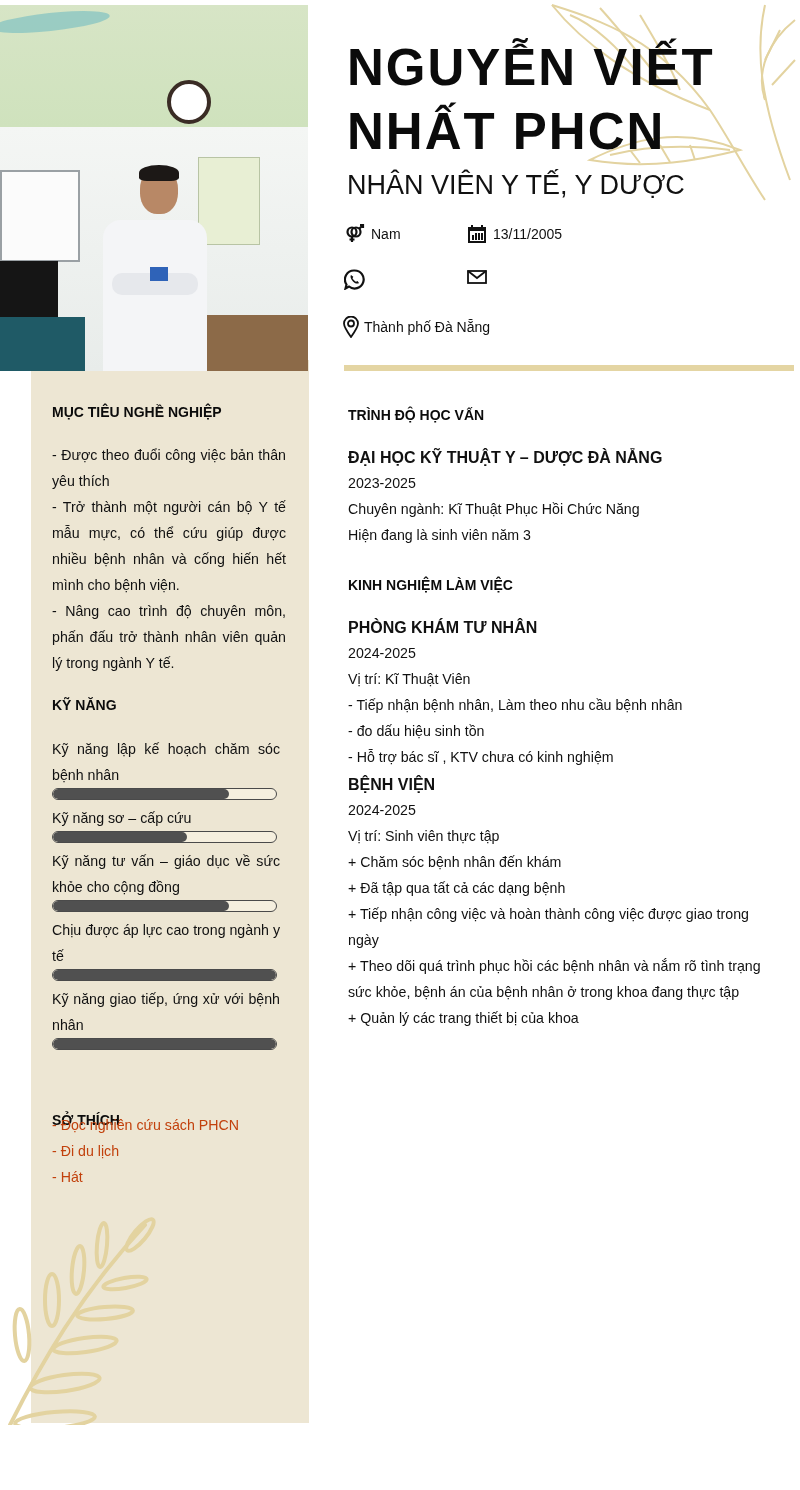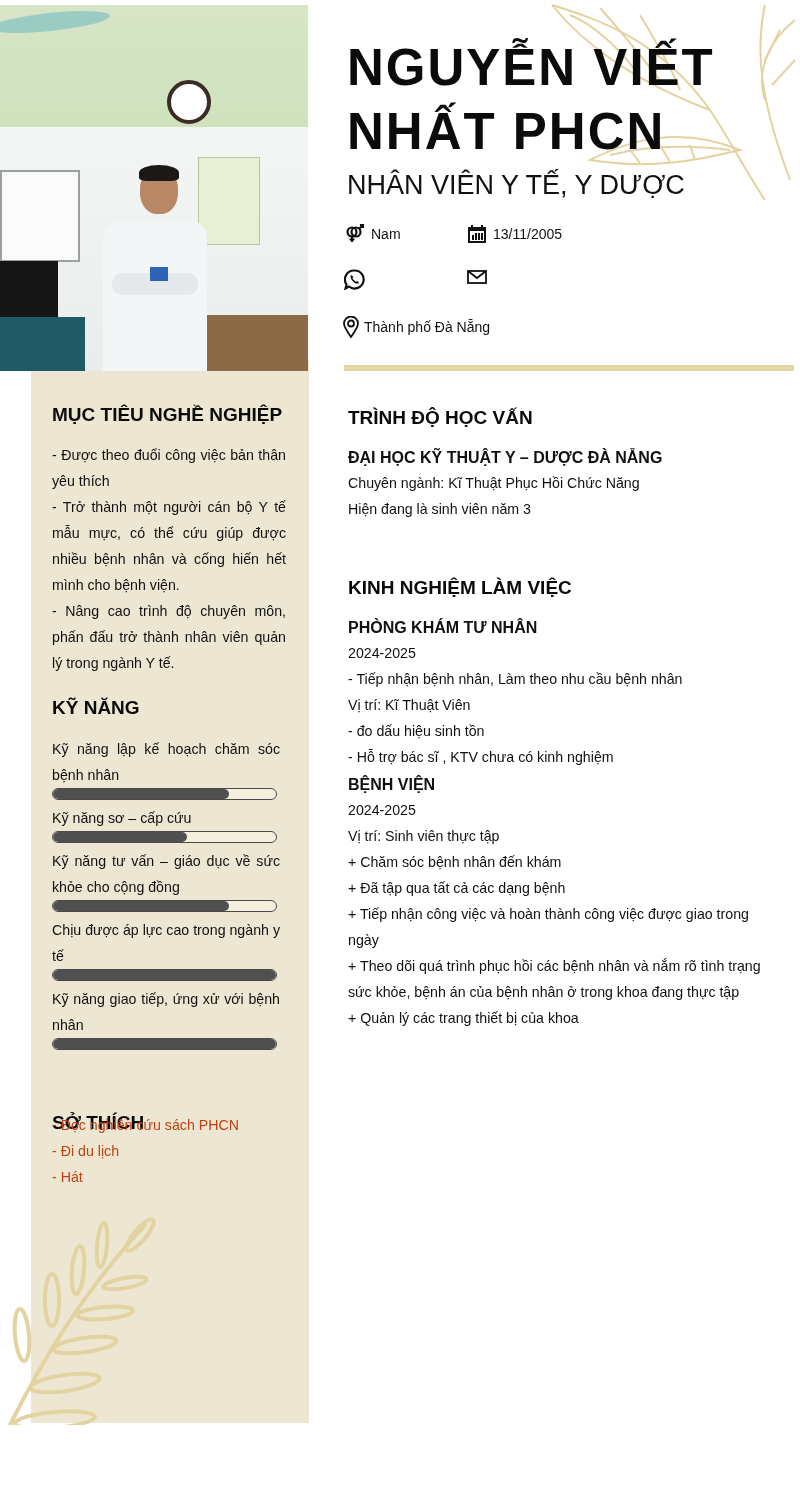--- a/index.html
+++ b/index.html
@@ -26,21 +26,21 @@
   .leaf-top { position:absolute; left:540px; top:0; width:260px; height:210px; }
   .leaf-bottom { position:absolute; left:0; top:1205px; width:160px; height:220px; }
 
   .name { position:absolute; left:347px; top:36px; width:440px; font-family: "Liberation Sans", sans-serif; font-weight:700; font-size:51px; line-height:64px; letter-spacing:2px; color:#0b0b0b; }
   .title { position:absolute; left:347px; top:168px; font-size:27px; line-height:34px; color:#111; }
 
   .info { position:absolute; font-size:14px; color:#111; display:flex; align-items:center; gap:6px; }
   .info svg { flex: none; }
   .gold-line { position:absolute; left:344px; top:365px; width:450px; height:6px; background:#e4d5a3; }
 
-  .section-h { position:absolute; font-weight:700; font-size:19px; color:#0b0b0b; }
+  .section-h { position:absolute; font-weight:700; font-size:14px; color:#0b0b0b; }
   .side-text { position:absolute; left:52px; width:234px; font-size:14.2px; line-height:26px; text-align:justify; color:#111; }
   .side-text p { margin:0; }
 
   .skill-label { position:absolute; left:52px; width:228px; font-size:14.2px; line-height:26px; text-align:justify; color:#111; }
   .bar { position:absolute; left:52px; width:225px; height:12px; border:1.3px solid #4a4a4a; border-radius:6px; background:#f5efde; overflow:hidden; }
   .bar .fill { height:100%; background:#505050; border-radius:6px; }
 
   .hobby { position:absolute; left:52px; font-size:14.2px; line-height:26px; color:#c2410c; }
 
   .main-block { position:absolute; left:348px; width:420px; font-size:14.2px; line-height:26px; color:#111; }
@@ -179,30 +179,31 @@
   </div>
 
 <h2 class="section-h" style="left:52px; top:1076px;margin-top:36px;">SỞ THÍCH</h2>
 <div class="hobby" style="top:1112px;">- Đọc nghiên cứu sách PHCN</div>
 <div class="hobby" style="top:1138px;">- Đi du lịch</div>
 <div class="hobby" style="top:1164px;">- Hát</div>
 
 <h2 class="section-h" style="left:348px; top:407px;">TRÌNH ĐỘ HỌC VẤN</h2>
 <div class="main-block" style="top:446px;">
   <div class="org">ĐẠI HỌC KỸ THUẬT Y – DƯỢC ĐÀ NẴNG</div>
+  <div>2023-2025</div>
   <div>Chuyên ngành: Kĩ Thuật Phục Hồi Chức Năng</div>
   <div>Hiện đang là sinh viên năm 3</div>
 </div>
 
 <h2 class="section-h" style="left:348px; top:577px;">KINH NGHIỆM LÀM VIỆC</h2>
 <div class="main-block" style="top:616px;">
   <div class="org">PHÒNG KHÁM TƯ NHÂN</div>
   <div>2024-2025</div>
+  <div>Vị trí: Kĩ Thuật Viên</div>
   <div>- Tiếp nhận bệnh nhân, Làm theo nhu cầu bệnh nhân</div>
-  <div>Vị trí: Kĩ Thuật Viên</div>
   <div>- đo dấu hiệu sinh tồn</div>
   <div>- Hỗ trợ bác sĩ , KTV chưa có kinh nghiệm</div>
 </div>
 <div class="main-block" style="top:773px;">
   <div class="org">BỆNH VIỆN</div>
   <div>2024-2025</div>
   <div>Vị trí: Sinh viên thực tập</div>
   <div>+ Chăm sóc bệnh nhân đến khám</div>
   <div>+ Đã tập qua tất cả các dạng bệnh</div>
   <div>+ Tiếp nhận công việc và hoàn thành công việc được giao trong ngày</div>

